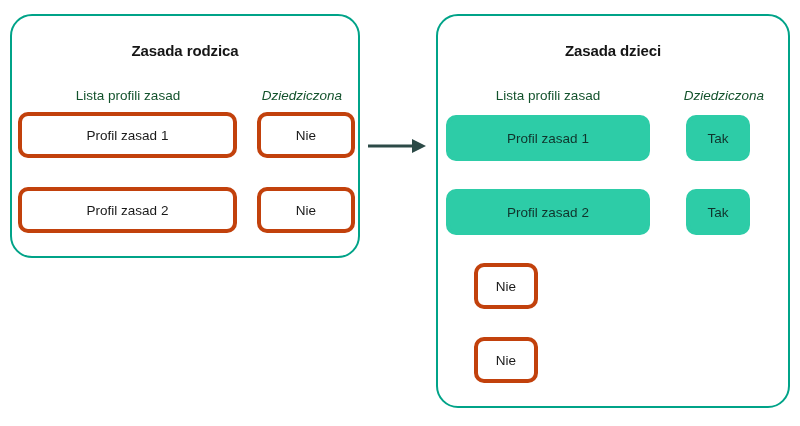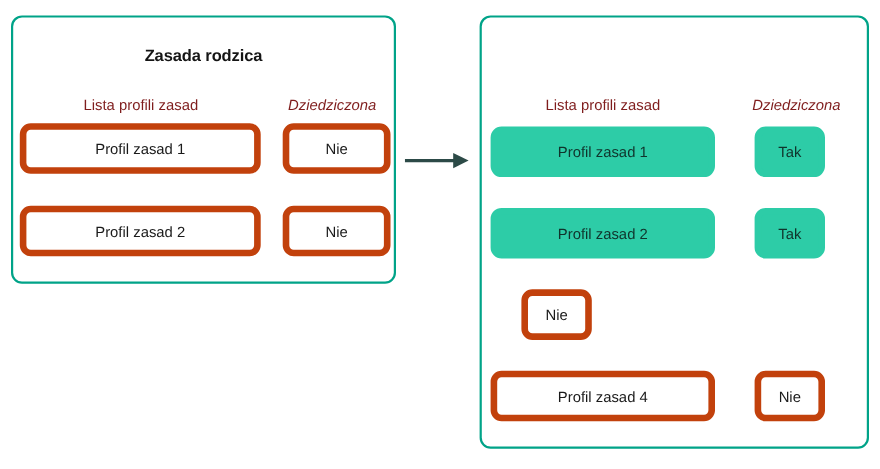--- a/index.html
+++ b/index.html
@@ -20,21 +20,21 @@
     position: relative;
     width: 800px;
     height: 426px;
   }
 
   
   .panel {
     position: absolute;
     box-sizing: border-box;
     border: 2px solid #00a388;
-    border-radius: 10px;
+    border-radius: 22px;
     background: #ffffff;
   }
   .panel-parent {
     left: 10px;
     top: 14px;
     width: 350px;
     height: 244px;
   }
   .panel-children {
     left: 436px;
@@ -55,21 +55,21 @@
   }
   .panel-parent .panel-title { top: 26px; }
   .panel-children .panel-title { top: 26px; }
 
   .col-headers {
     position: absolute;
     left: 0;
     right: 0;
     display: flex;
     font-size: 13.5px;
-    color: #7f1d1d;
+    color: #14532d;
   }
   .panel-parent .col-headers { top: 72px; }
   .panel-children .col-headers { top: 72px; }
 
   .col-header-list {
     text-align: center;
   }
   .col-header-inh {
     text-align: center;
     font-style: italic;
@@ -95,21 +95,21 @@
   .panel-parent .row { margin-bottom: 29px; }
   .panel-children .row { margin-bottom: 28px; }
   .row:last-child { margin-bottom: 0; }
 
   .chip {
     box-sizing: border-box;
     display: flex;
     align-items: center;
     justify-content: center;
     height: 46px;
-    border: 6px solid #c2410c;
+    border: 4px solid #c2410c;
     border-radius: 10px;
     background: #ffffff;
     font-size: 13.5px;
     color: #1a1a1a;
     white-space: nowrap;
   }
   .chip.filled {
     background: #2dcca7;
     border-color: #2dcca7;
     color: #10342c;
@@ -154,38 +154,38 @@
       </div>
     </div>
   </div>
 
   <svg class="arrow" viewBox="0 0 60 26">
     <line x1="0" y1="13" x2="46" y2="13" stroke="#2c4a47" stroke-width="3"></line>
     <polygon points="44,6 58,13 44,20" fill="#2c4a47"></polygon>
   </svg>
 
   <div class="panel panel-children">
+    <div class="panel-title">Zasada dzieci</div>
 
     <div class="col-headers">
       <div class="col-header-list">Lista profili zasad</div>
       <div class="col-header-inh">Dziedziczona</div>
     </div>
 
     <div class="rows">
       <div class="row">
         <div class="chip chip-list filled">Profil zasad 1</div>
         <div class="chip chip-inh filled">Tak</div>
       </div>
       <div class="row">
         <div class="chip chip-list filled">Profil zasad 2</div>
         <div class="chip chip-inh filled">Tak</div>
       </div>
       <div class="row">
         <div class="chip chip-inh">Nie</div>
       </div>
       <div class="row">
-        <div class="chip chip-list">Profil zasad 4</div>
         <div class="chip chip-inh">Nie</div>
       </div>
     </div>
   </div>
 
 </div>
 
 </body></html>

